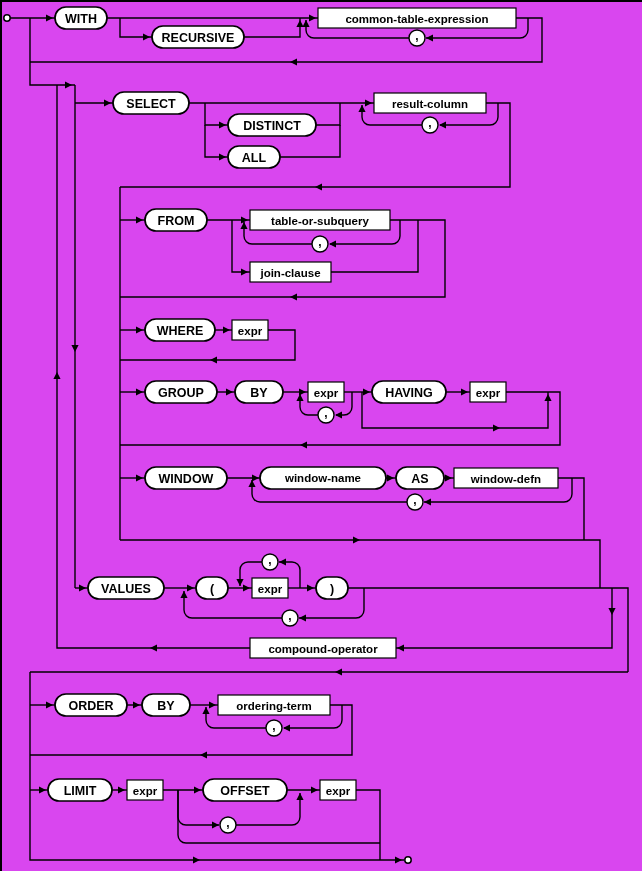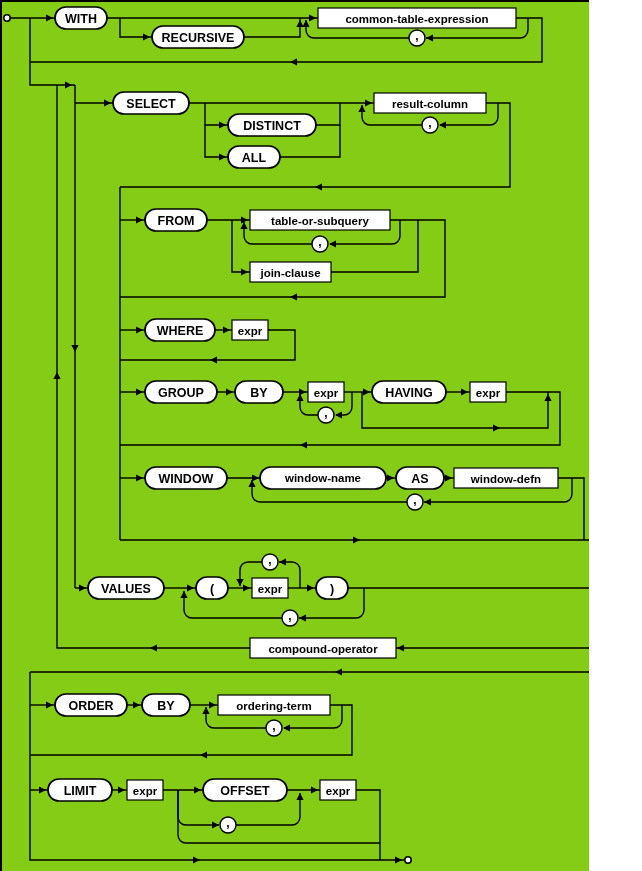--- a/index.html
+++ b/index.html
@@ -1,16 +1,16 @@
 <!DOCTYPE html>
 <html><head>
 <meta charset="utf-8">
 <style>
   html,body{margin:0;padding:0;background:#fff}
-  .frame{position:relative;width:589px;height:871px;background:#84cc16;overflow:hidden}
+  .frame{position:relative;width:642px;height:871px;background:#d946ef;overflow:hidden}
   .edge-left{position:absolute;left:0;top:0;width:2px;height:871px;background:#000}
   .edge-top{position:absolute;left:0;top:0;width:642px;height:2px;background:#000}
   svg{display:block}
   path.line{fill:none;stroke:#000;stroke-width:1.4}
   circle.term{fill:#fff;stroke:#000;stroke-width:1.5}
   .kw rect{fill:#fff;stroke:#000;stroke-width:1.7}
   .nt rect{fill:#fff;stroke:#000;stroke-width:1.2}
   .cm rect{fill:#fff;stroke:#000;stroke-width:1.4}
   text{font-family:"Liberation Sans","DejaVu Sans",sans-serif;font-weight:bold;fill:#000;text-anchor:middle}
   .kw text{font-size:12.5px}

